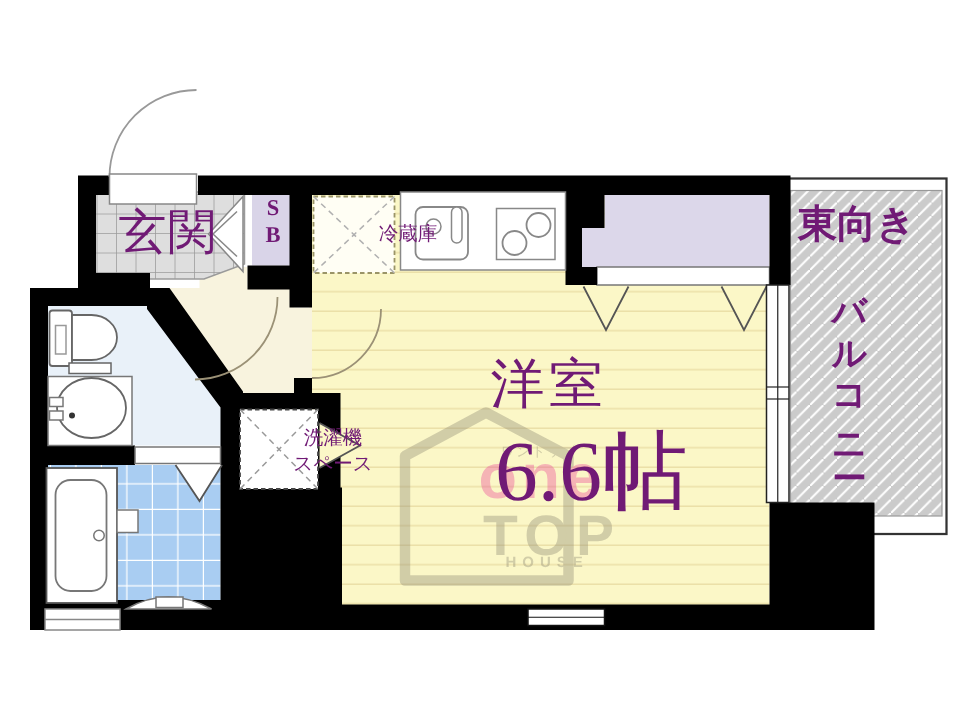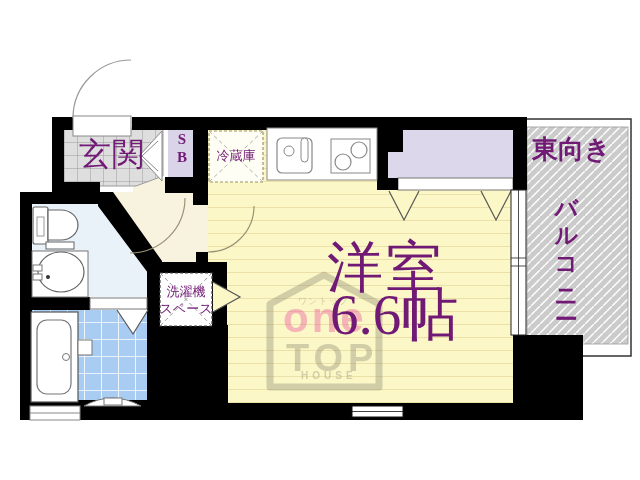--- a/index.html
+++ b/index.html
@@ -1,26 +1,26 @@
 <!DOCTYPE html>
 <html><head>
 <meta charset="utf-8">
 <style>
   html,body{margin:0;padding:0;background:#fff;}
   #canvas{position:relative;width:640px;height:480px;background:#ffffff;overflow:hidden;}
   #plan-svg{position:absolute;left:0;top:0;}
   .lbl{position:absolute;font-family:"Liberation Serif",serif;color:#701a75;white-space:pre-line;line-height:1.08;}
-  .sans{font-family:"Liberation Sans",sans-serif;}
+  .sans{font-family:"Liberation Sans",sans-serif;margin-left:36px;}
   .lbl-genkan{left:79px;top:137px;font-size:32px;letter-spacing:1px;}
   .lbl-sb{left:173px;top:130px;font-size:15px;line-height:18px;text-align:center;width:18px;font-weight:bold;}
   .lbl-fridge{left:209px;top:149px;width:54px;text-align:center;font-size:13px;}
   .lbl-cl{left:403px;top:139px;width:110px;text-align:center;font-size:31px;letter-spacing:2px;}
   .lbl-balcony-dir{left:532px;top:136px;font-size:26px;font-weight:bold;text-align:right;}
   .lbl-balcony{left:553px;top:181px;font-size:23px;font-weight:bold;writing-mode:vertical-rl;letter-spacing:5px;}
-  .lbl-room-name{left:327px;top:237px;font-size:56px;letter-spacing:3px;}
+  .lbl-room-name{left:327px;top:237px;font-size:36px;letter-spacing:3px;}
   .lbl-room-size{left:330px;top:284px;font-size:57px;}
   .lbl-washer{left:156px;top:283px;width:60px;text-align:center;font-size:13px;line-height:17px;}
   .watermark{position:absolute;left:0;top:0;width:640px;height:480px;opacity:.38;pointer-events:none;}
   .wm-kana{position:absolute;left:298px;top:295px;font-size:9px;color:#8f8a74;letter-spacing:1px;}
   .wm-one{position:absolute;left:283px;top:297px;font-size:42px;font-weight:900;color:#ec4899;letter-spacing:3px;line-height:1;}
   .wm-top{position:absolute;left:286px;top:339px;font-size:38px;font-weight:900;color:#8f8a74;letter-spacing:5px;line-height:1;}
   .wm-house{position:absolute;left:301px;top:370px;font-size:10px;font-weight:bold;color:#8f8a74;letter-spacing:4px;}
 </style>
 </head>
 <body>

